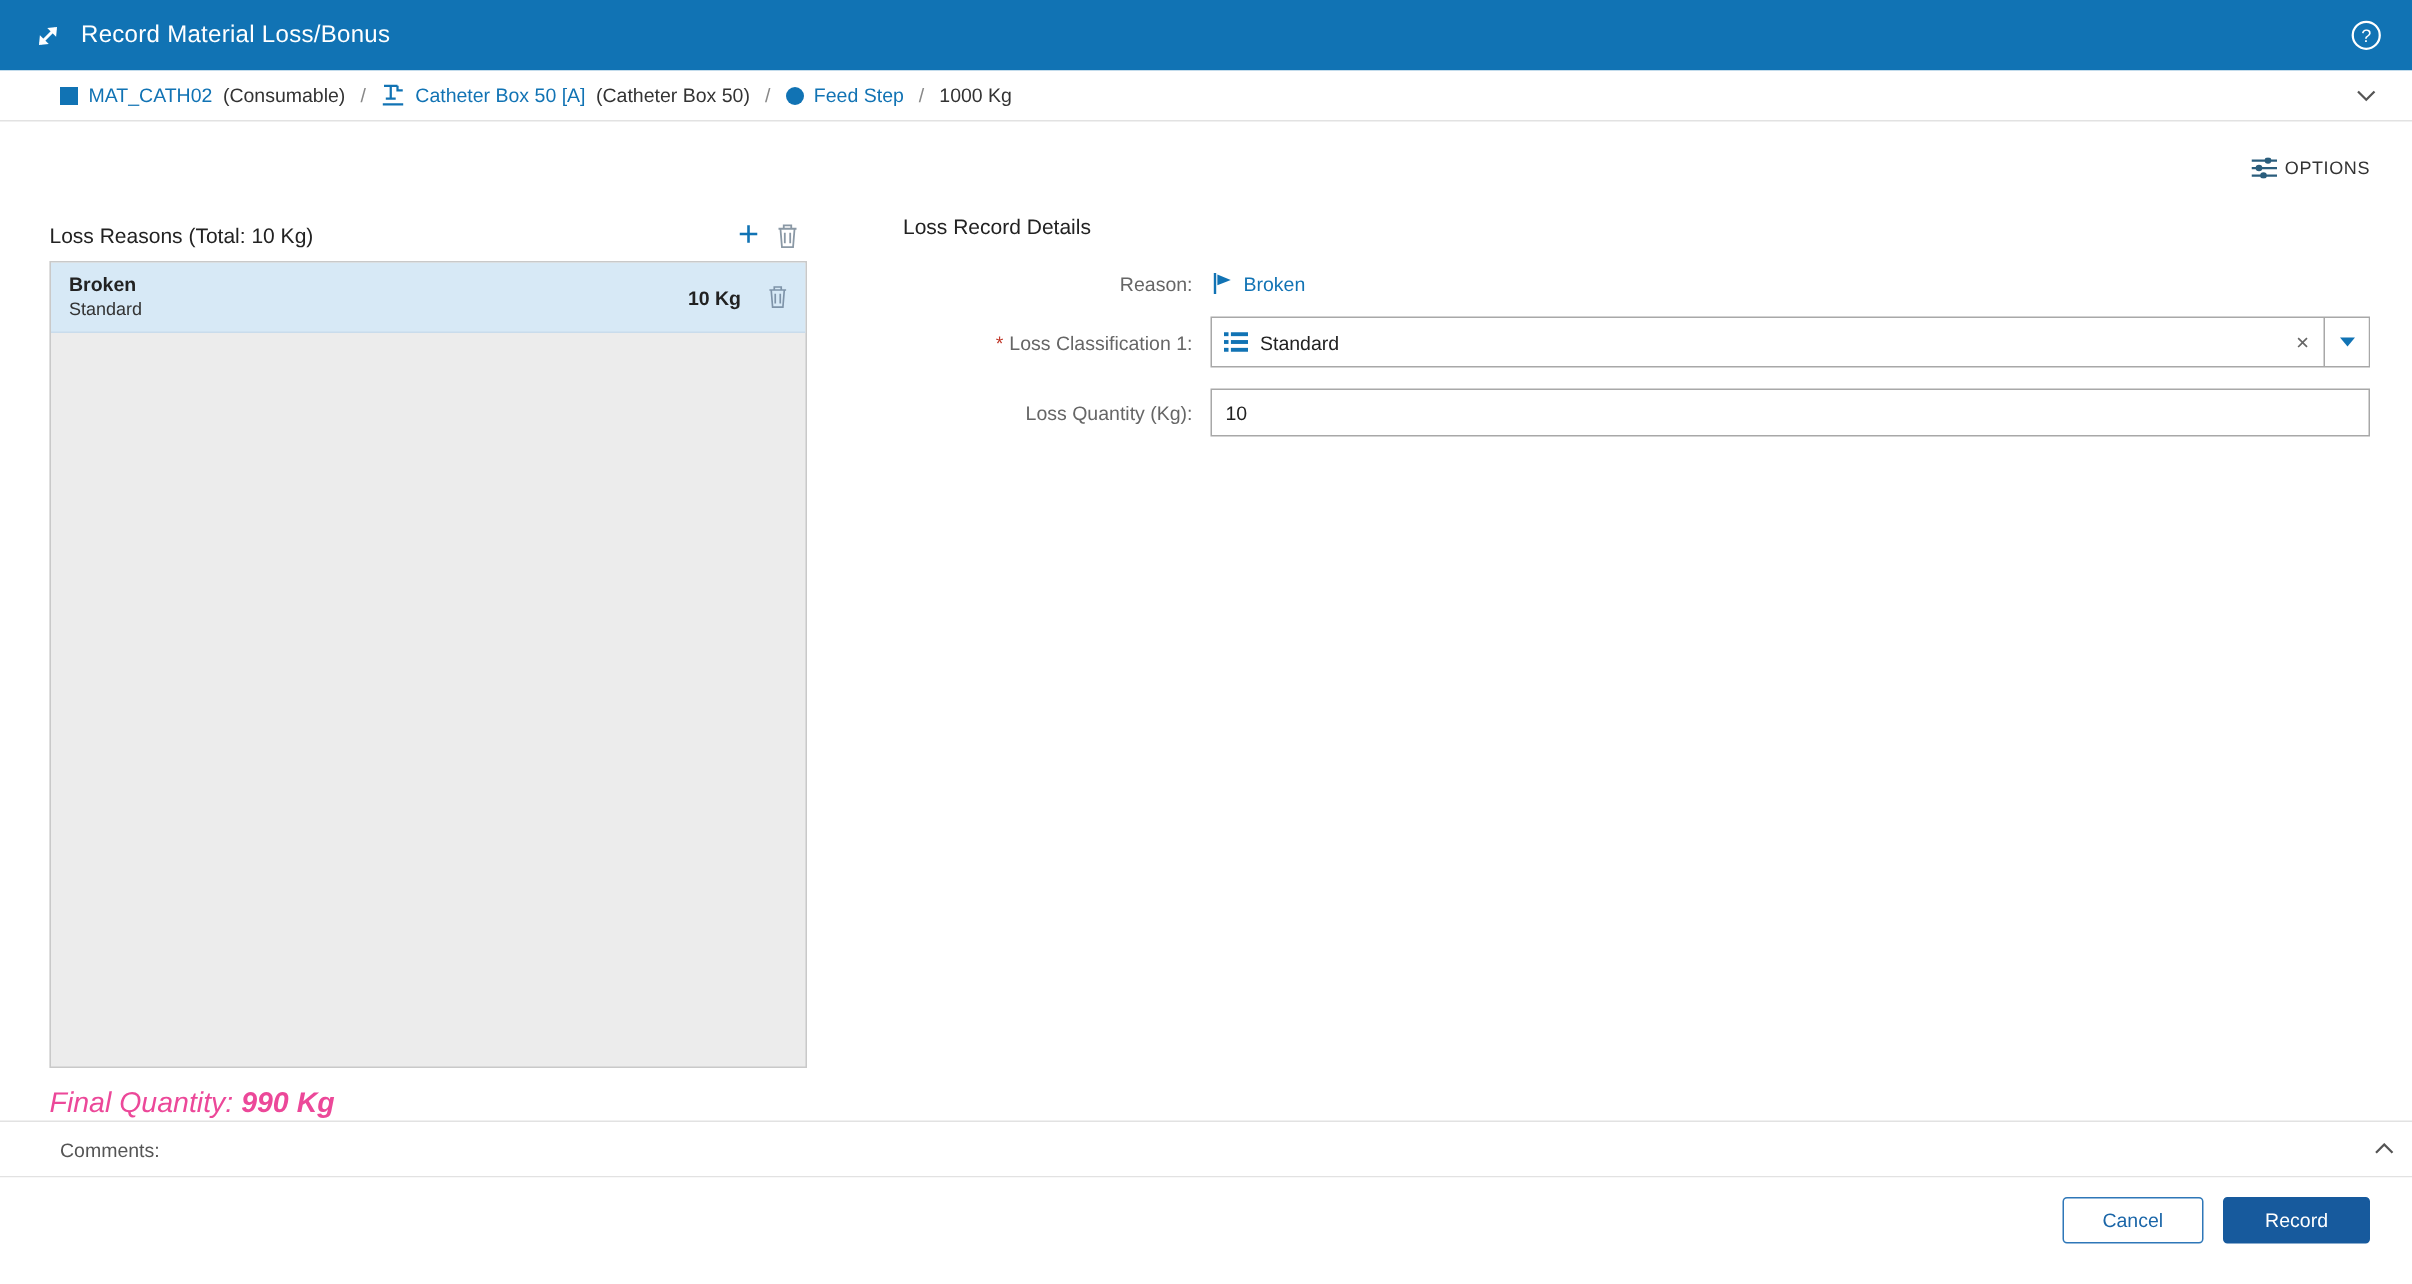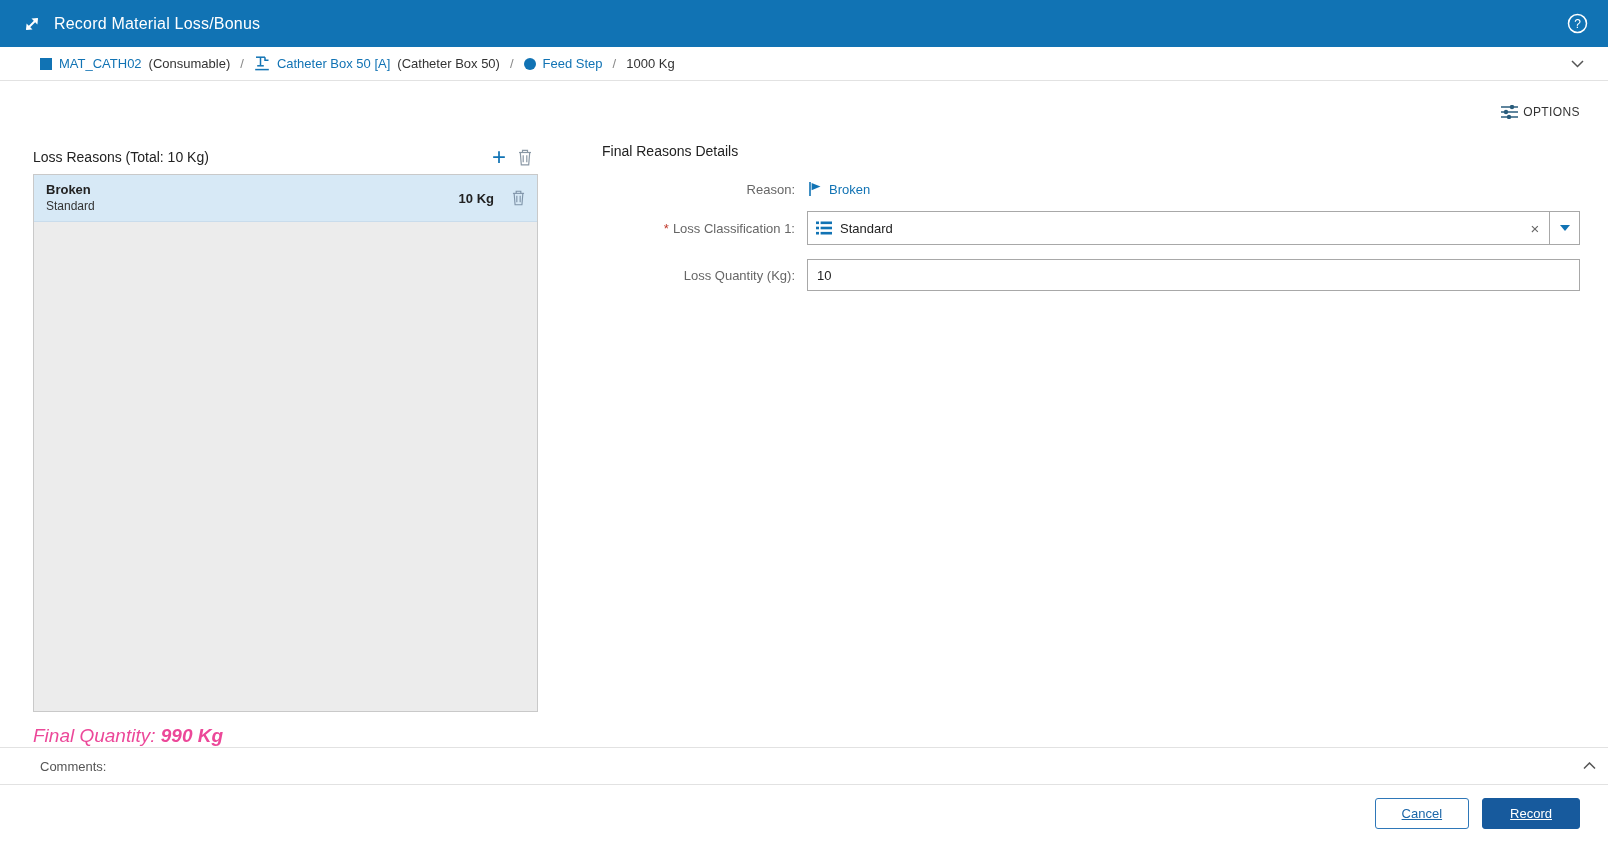--- a/index.html
+++ b/index.html
@@ -96,21 +96,21 @@
     flex: 0 0 38px; height: 38px;
     border-top: 1px solid #e2e2e2; border-bottom: 1px solid #e2e2e2;
     display: flex; align-items: center;
     padding: 0 8px 0 40px; font-size: 13px; color: #555;
   }
   .comments-spacer { flex: 1; }
   .comments-chevron { cursor: pointer; padding: 4px; display: flex; }
 
   
   .footer { flex: 0 0 56px; height: 56px; display: flex; align-items: center; justify-content: flex-end; gap: 13px; padding: 0 28px; background: #fff; }
-  .btn { height: 31px; border-radius: 3px; font-size: 13px; cursor: pointer; font-family: inherit; text-decoration: underline; }
+  .btn { height: 31px; border-radius: 3px; font-size: 13px; cursor: pointer; font-family: inherit; }
   .btn-cancel { background: #fff; border: 1px solid #2e77b8; color: #1b66a8; padding: 0 26px; }
   .btn-record { background: var(--record-bg, #175a9d); border: 1px solid var(--record-bg, #175a9d); color: #fff; padding: 0 27px; }
 </style>
 </head>
 <body>
 
 <div class="app">
 
   <header class="header">
     <span style="display:flex">
@@ -215,21 +215,21 @@
         </div>
       </div>
 
       <div class="final-qty">
         <span>Final Quantity:</span>
         <b>990 Kg</b>
       </div>
     </section>
 
     <section class="right-col">
-      <h3 class="details-title">Final Reasons Details</h3>
+      <h3 class="details-title">Loss Record Details</h3>
 
       <div class="form-row">
         <span class="form-label">Reason:</span>
         <div class="form-control-area">
           <span class="reason-value">
             <span style="display:flex">
               <svg width="16" height="16" viewBox="0 0 16 16">
                 <path d="M3 1 v14" stroke="#1173b4" stroke-width="1.6"></path>
                 <path d="M4.6 2 L13.5 5.6 L4.6 9.2 Z" fill="#1173b4"></path>
               </svg>

